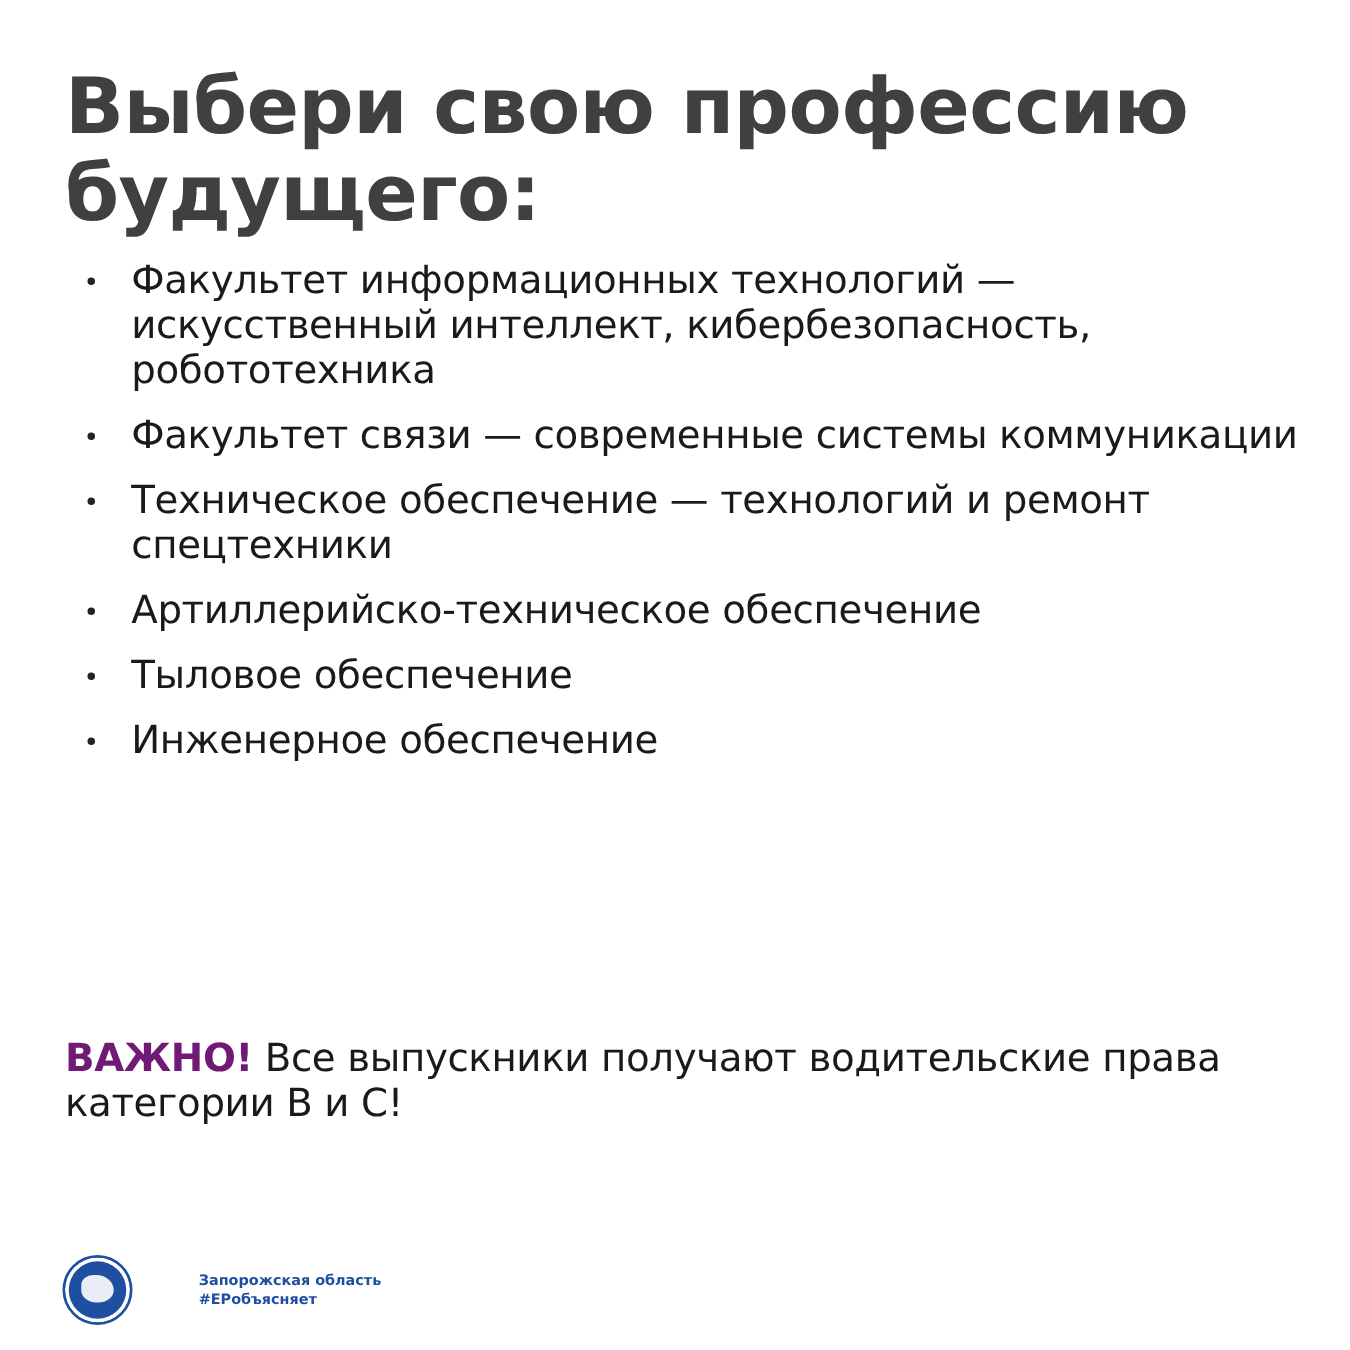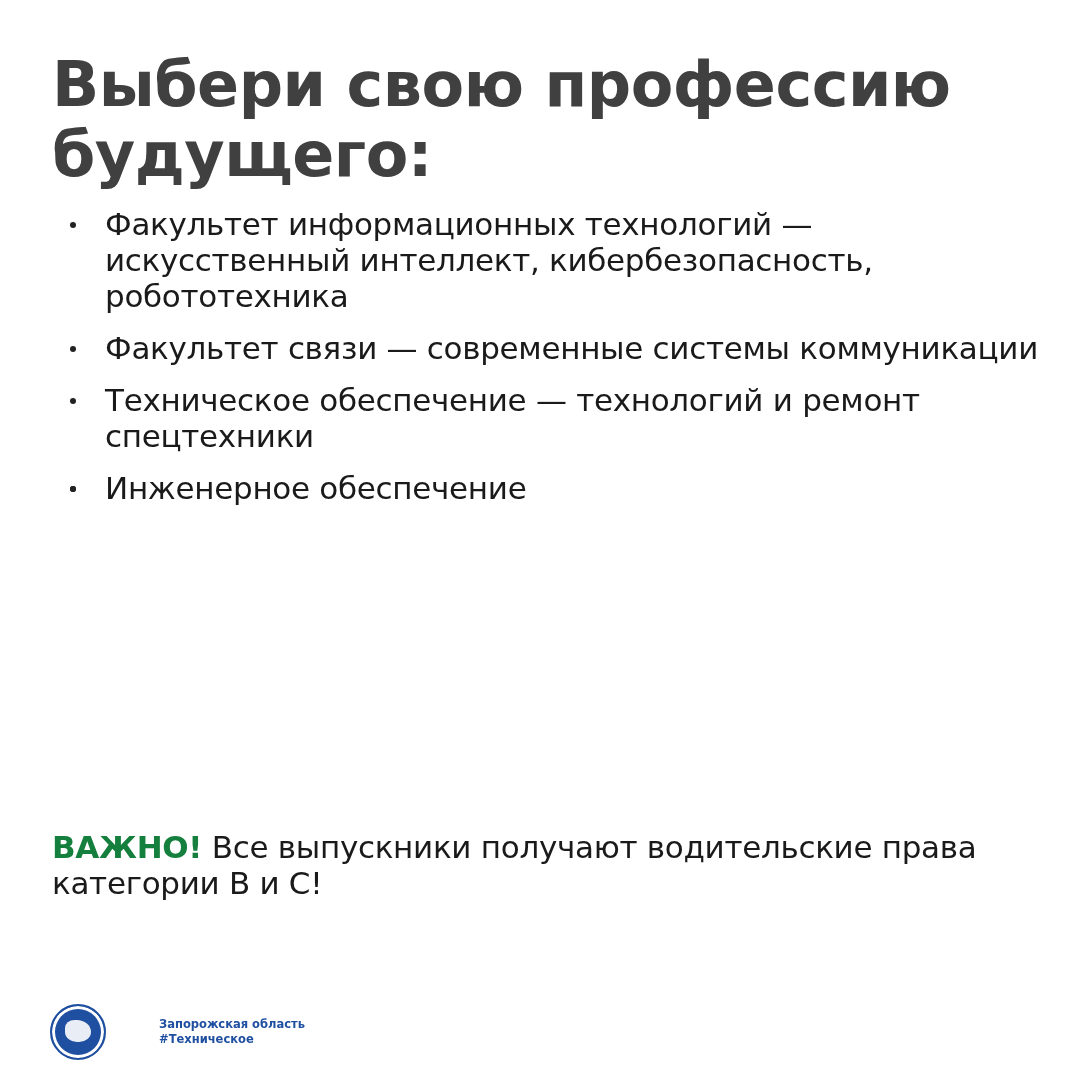--- a/index.html
+++ b/index.html
@@ -2,45 +2,46 @@
 <html><head>
 <meta charset="utf-8">
 <style>
   html, body { margin:0; padding:0; }
   body { width:1080px; height:1080px; background:#ffffff; position:relative; overflow:hidden; font-family:"DejaVu Sans", sans-serif; color:#111; }
   .title { position:absolute; left:52px; top:50px; width:1000px; font-weight:bold; font-size:62px; line-height:70px; letter-spacing:-0.5px; color:#404040; margin:0; }
   .list { position:absolute; left:70px; top:206px; width:990px; margin:0; padding:0; list-style:none; }
   .list li { position:relative; padding-left:35px; font-size:31px; line-height:36px; color:#1a1a1a; margin-bottom:16px; letter-spacing:-0.3px; }
   .list li .bullet { position:absolute; left:0; top:16px; width:6px; height:6px; border-radius:50%; background:#222; }
   .important { position:absolute; left:52px; top:798px; width:990px; font-size:31px; line-height:36px; color:#1a1a1a; letter-spacing:-0.3px; }
-  .important .warn { color:#15803d; font-weight:bold; }
+  .important .warn { color:#701a75; font-weight:bold; }
   .footer { position:absolute; left:50px; top:1004px; display:flex; align-items:center;gap:33px; }
   .logo { width:52px; height:52px; border-radius:50%; background:#1f4fa0; border:2px solid #1f4fa0; box-shadow:inset 0 0 0 3px #fff, inset 0 0 0 6px #1f4fa0; position:relative; }
   .logo .inner { position:absolute; left:13px; top:14px; width:26px; height:22px; border-radius:40% 60% 50% 50%; background:#fff; opacity:0.9; }
   .footer-text { margin-left:20px; font-size:11.5px; line-height:15px; font-weight:bold; color:#1f4fa0; }
 </style>
 </head>
 <body>
 
 <h1 class="title">
   <span>Выбери свою профессию</span><br>
   <span>будущего:</span>
 </h1>
 
 <ul class="list">
   <li><span class="bullet"></span><span>Факультет информационных технологий — искусственный интеллект, кибербезопасность, робототехника</span></li>
   <li><span class="bullet"></span><span>Факультет связи — современные системы коммуникации</span></li>
   <li><span class="bullet"></span><span>Техническое обеспечение — технологий и ремонт спецтехники</span></li>
-  <li><span class="bullet"></span></li>
+  <li><span class="bullet"></span><span>Артиллерийско-техническое обеспечение</span></li>
+  <li><span class="bullet"></span><span>Тыловое обеспечение</span></li>
   <li><span class="bullet"></span><span>Инженерное обеспечение</span></li>
 </ul>
 
 <p class="important"><span class="warn">ВАЖНО!</span><span> Все выпускники получают водительские права категории B и C!</span></p>
 
 <div class="footer">
   <div class="logo">
       <div class="inner"></div>
     </div>
   <div class="footer-text">
     <div>Запорожская область</div>
-    <div>#Техническое</div>
+    <div>#ЕРобъясняет</div>
   </div>
 </div>
 
 </body></html>

